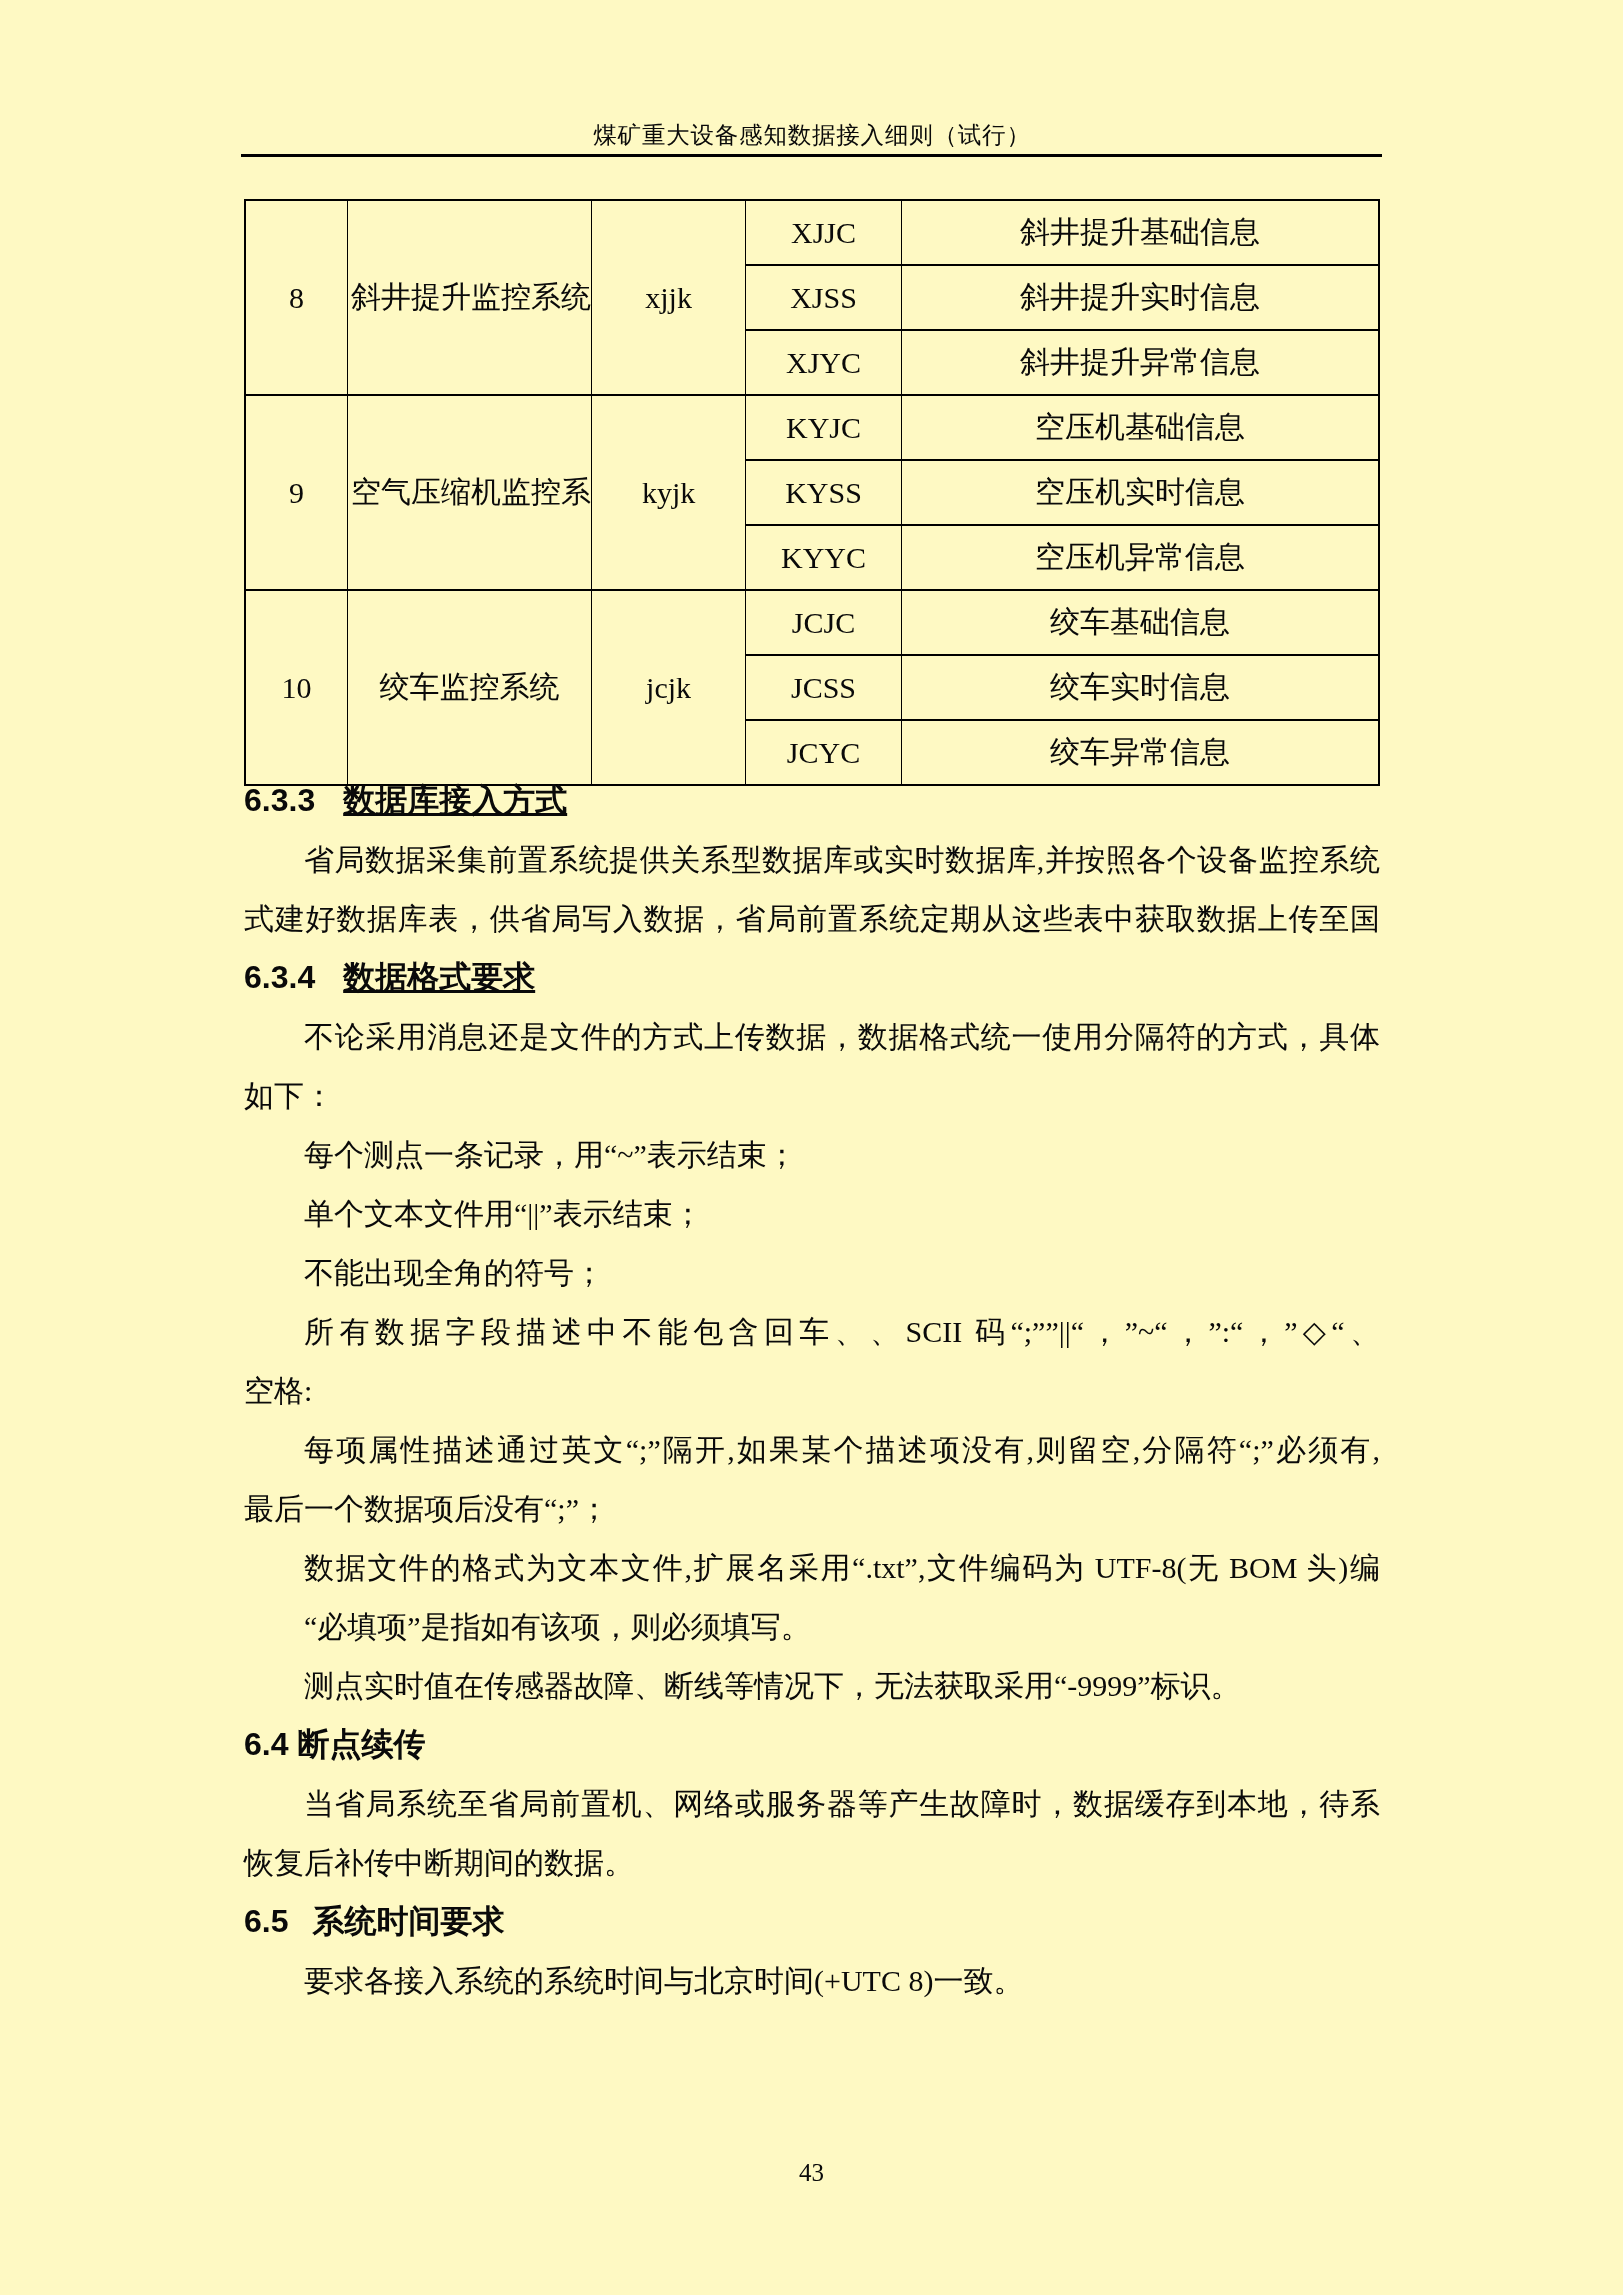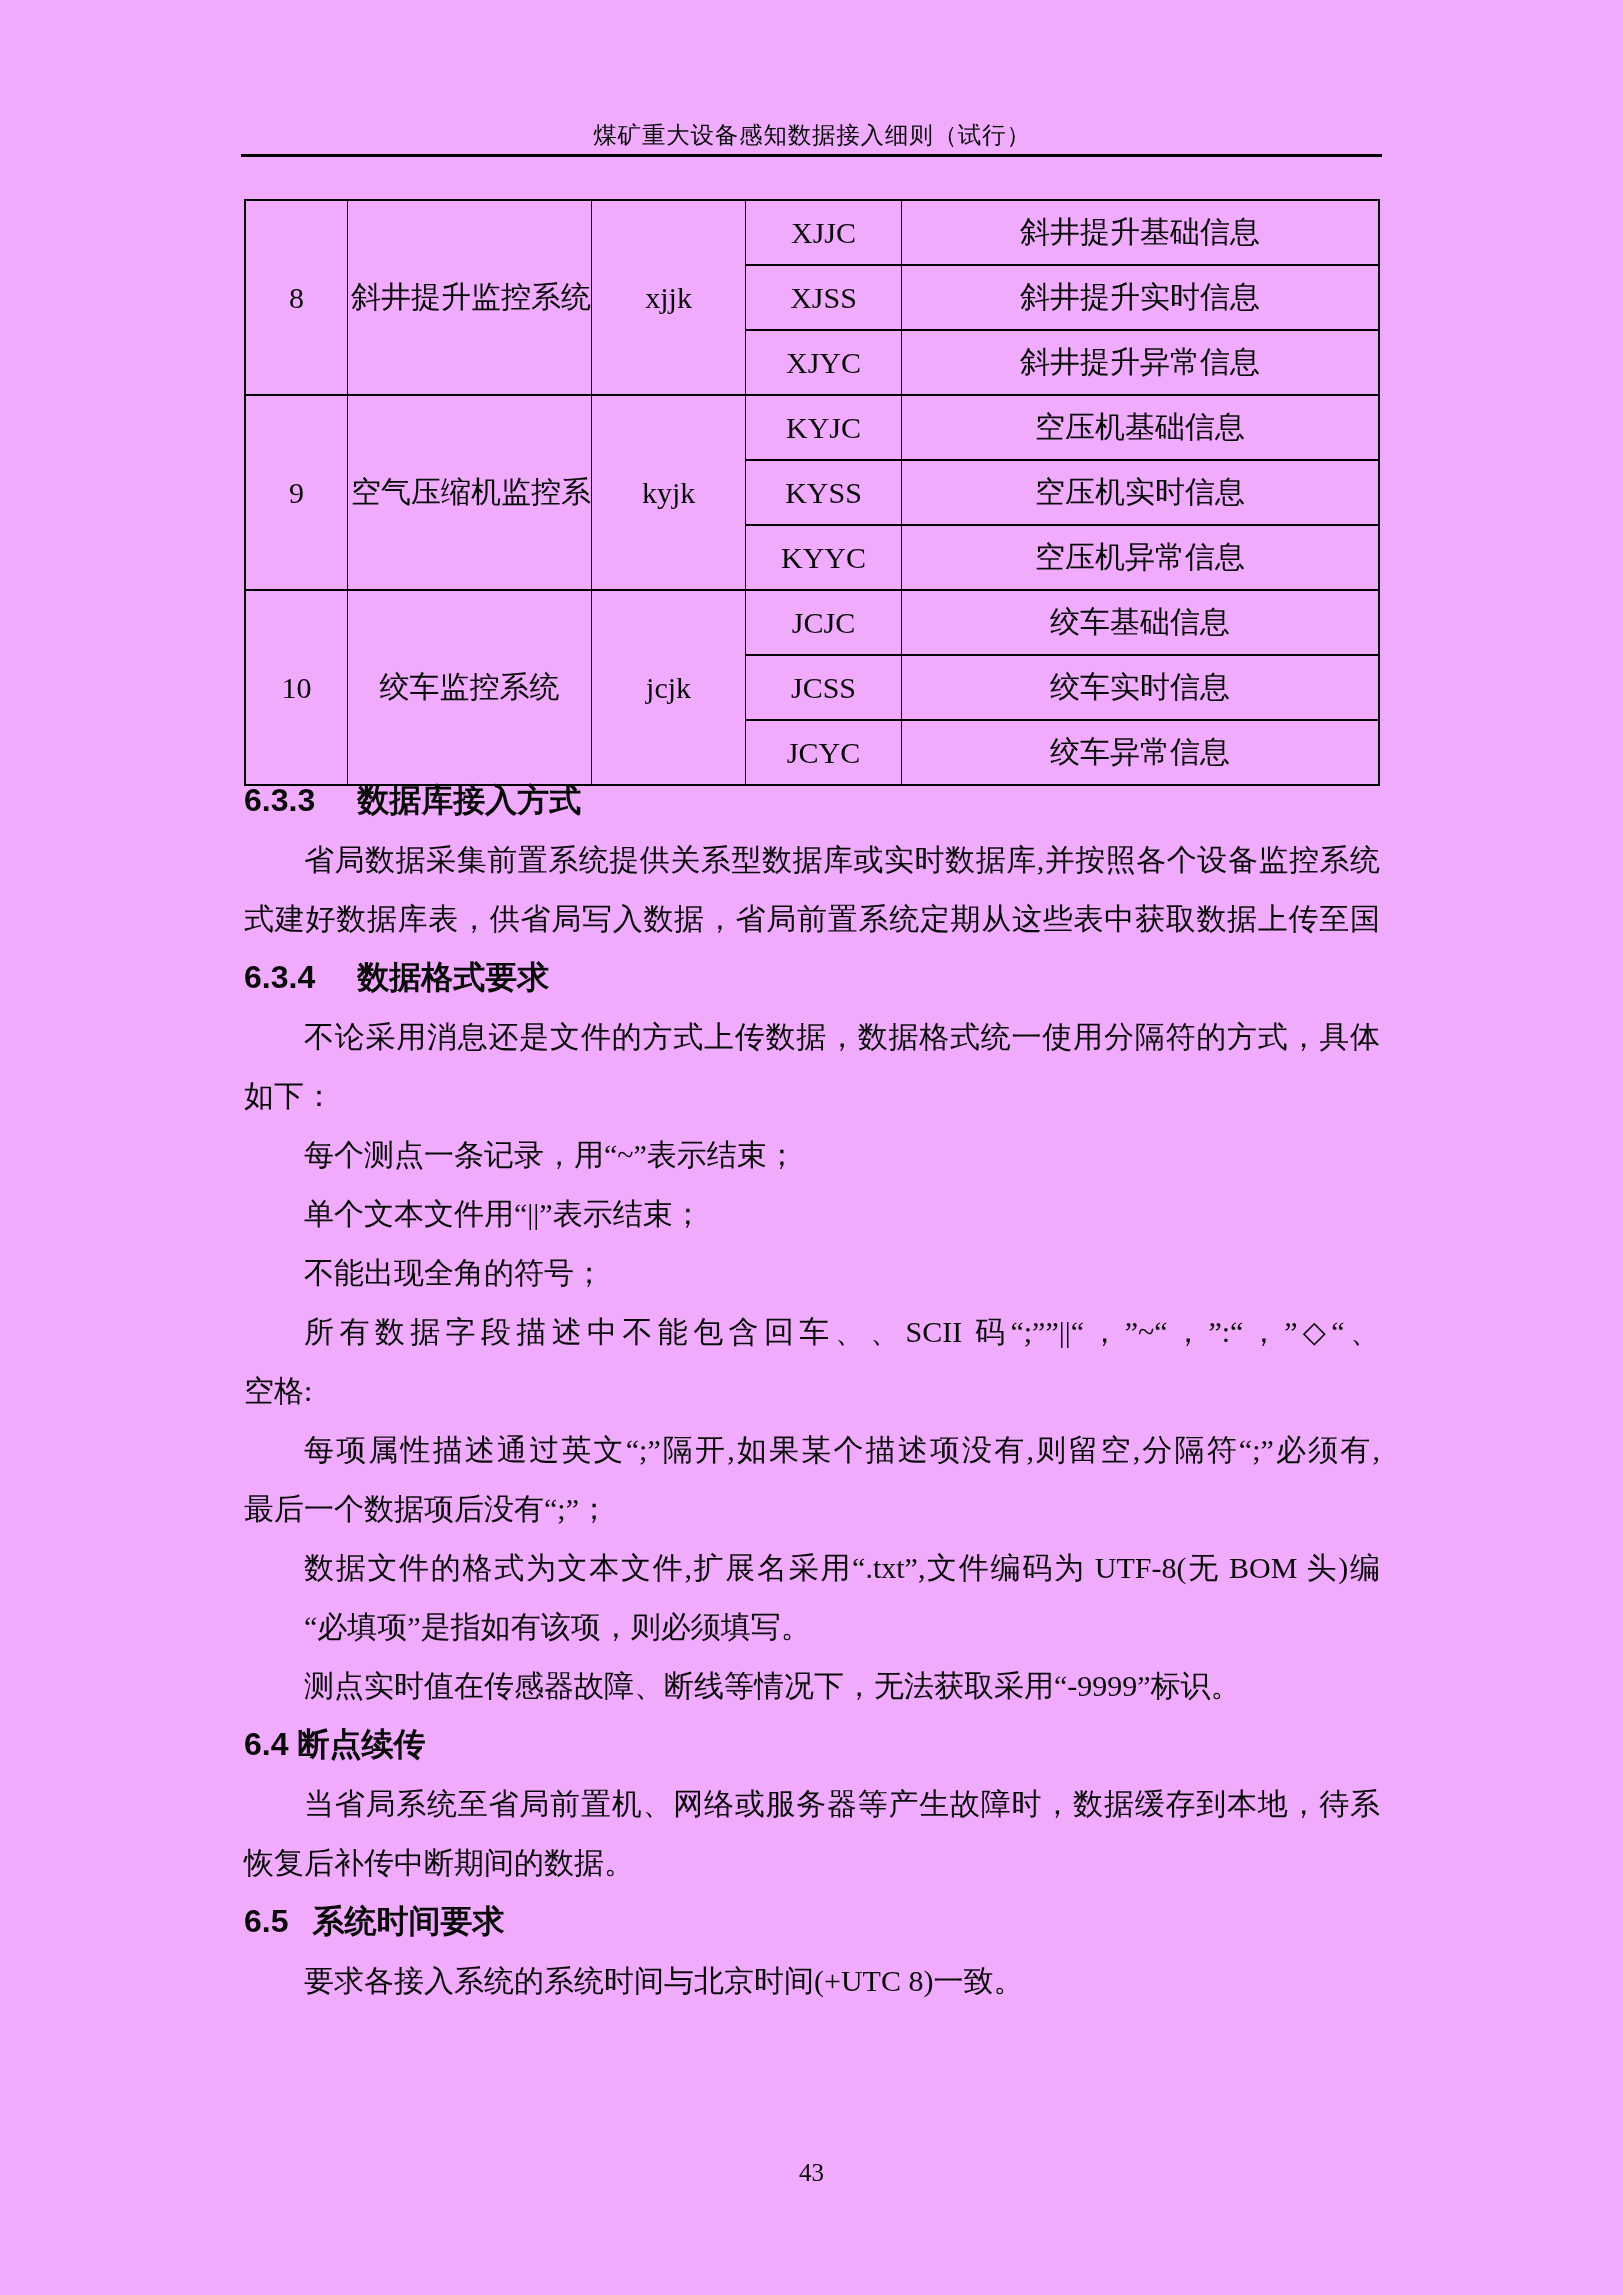--- a/index.html
+++ b/index.html
@@ -1,19 +1,19 @@
 <!DOCTYPE html>
 <html lang="zh" style="font-size:13px"><head>
 <meta charset="utf-8">
 <style>
   html,body{margin:0;padding:0;background:#ffffff;}
   .page{
     position:relative;
     width:1623px;height:2295px;
-    background:#f0abfc;
+    background:#fef9c3;
     color:#0a0a0a;
     font-family:"Liberation Serif","DejaVu Serif",serif;
     overflow:hidden;
   }
   
   .doc-header{
     position:absolute;
     left:244px;top:119px;width:1136px;
     text-align:center;
     font-size:23.5px;
@@ -74,21 +74,21 @@
   }
   .bodyline.indent{text-indent:60px;}
   .heading{
     height:59px;
     line-height:59px;
     font-family:"Liberation Sans","DejaVu Sans",sans-serif;
     font-weight:700;
     font-size:32px;
     white-space:nowrap;
   }
-  .gap-wide{margin-left:42px;}
+  .gap-wide{margin-left:28px;text-decoration:underline;}
   .gap-medium{margin-left:24px;}
   .gap-narrow{margin-left:9px;}
   
   .footer{
     position:absolute;
     left:0;top:2159px;width:1623px;
     text-align:center;
     font-size:25px;
   }
 </style>

